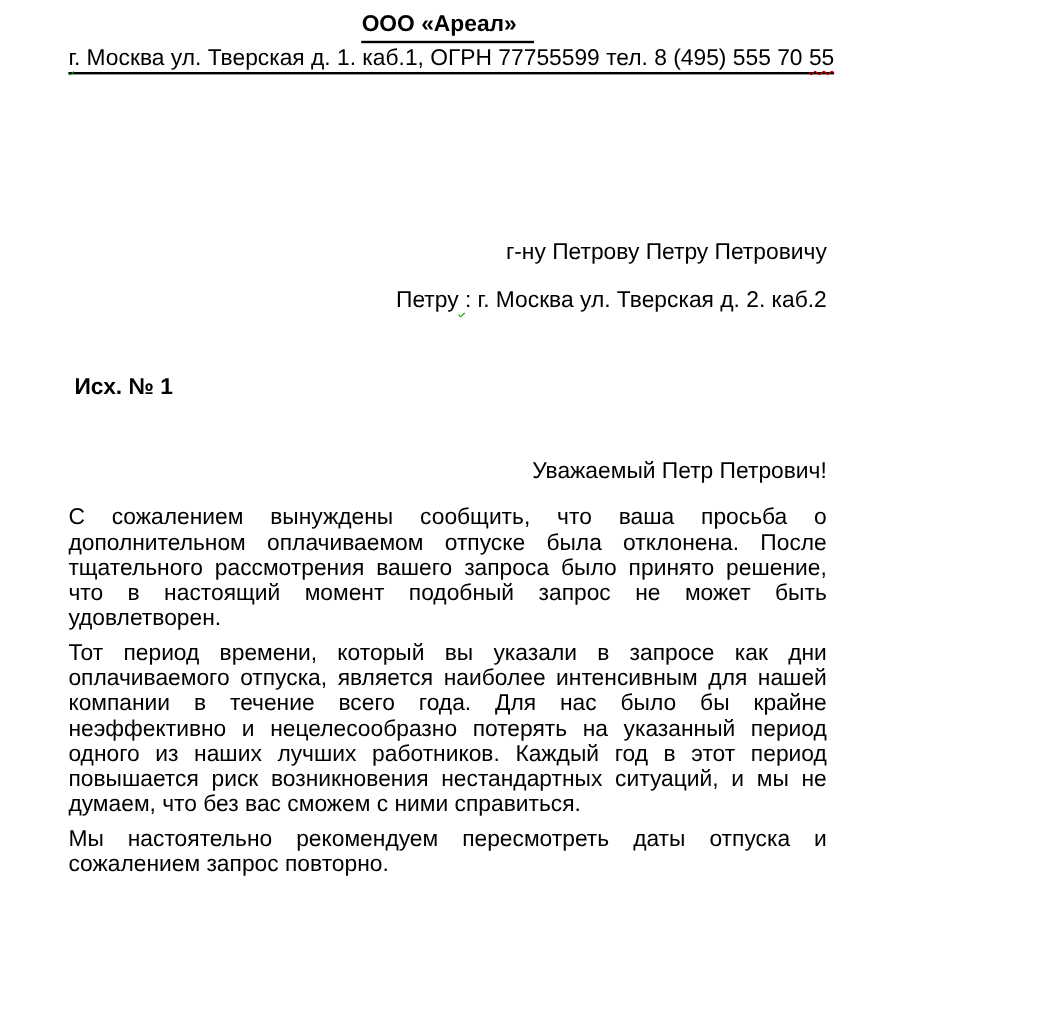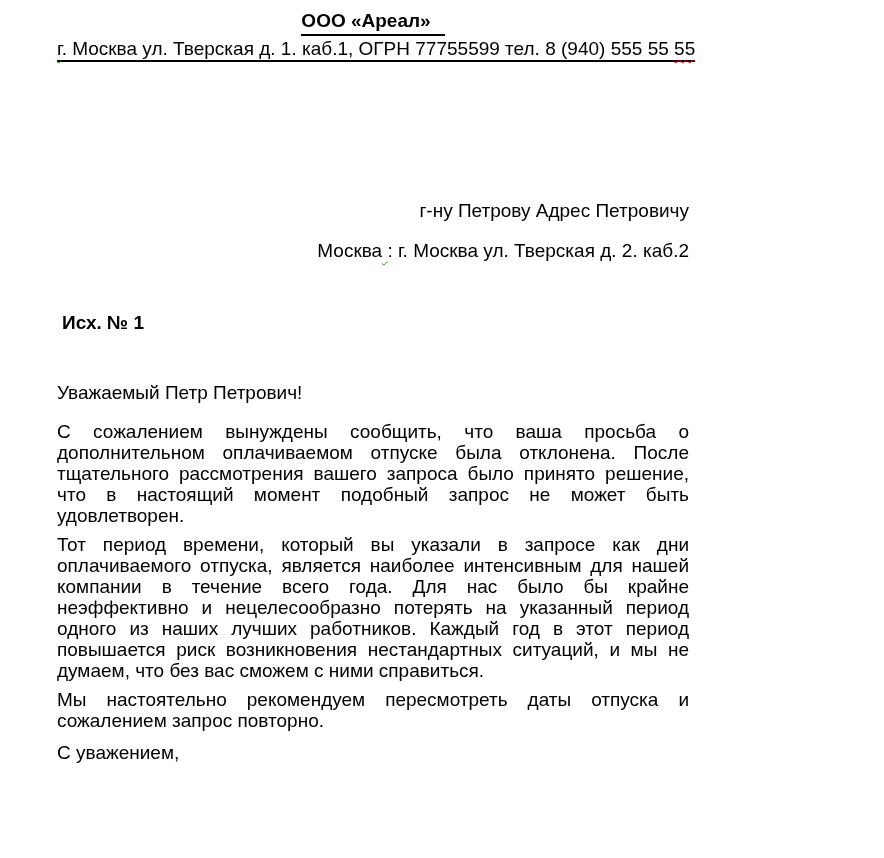--- a/index.html
+++ b/index.html
@@ -65,21 +65,21 @@
   .reference {
     margin-top: 44px;
     line-height: 27px;
     font-weight: bold;
   }
   .reference-number { padding-left: 5px; }
 
   
   .salutation {
     margin-top: 43px;
-    text-align: left;
+    text-align: right;
     line-height: 28px;
   }
 
   
   .body-par {
     margin: 0;
     text-align: justify;
     line-height: 21px;
   }
   .par-1 { margin-top: 14px; }
@@ -93,36 +93,35 @@
 </head>
 <body style="color: rgb(0, 0, 0);">
 
 <div class="page">
 
   <div class="letterhead">
     <div>
       <span class="company-underline">ООО «Ареал»</span>
     </div>
     <div>
-      <span class="addr-underline"><span class="sq-grammar">г</span><span>. Москва ул. Тверская д. 1. каб.1, ОГРН 77755599 тел. 8 (940) 555 55 </span><span class="sq-spelling">55</span></span>
+      <span class="addr-underline"><span class="sq-grammar">г</span><span>. Москва ул. Тверская д. 1. каб.1, ОГРН 77755599 тел. 8 (495) 555 70 </span><span class="sq-spelling">55</span></span>
     </div>
   </div>
 
   <div class="recipient">
-    <div>г-ну Петрову Адрес Петровичу</div>
-    <div class="recipient-line2"><span>Москва</span><span class="sq-grammar">&nbsp;</span><span>: г. Москва ул. Тверская д. 2. каб.2</span></div>
+    <div>г-ну Петрову Петру Петровичу</div>
+    <div class="recipient-line2"><span>Петру</span><span class="sq-grammar">&nbsp;</span><span>: г. Москва ул. Тверская д. 2. каб.2</span></div>
   </div>
 
   <div class="reference">
     <div class="reference-number">Исх. № 1</div>
   </div>
 
   <div class="salutation">Уважаемый Петр Петрович!</div>
 
   <p class="body-par par-1">С сожалением вынуждены сообщить, что ваша просьба о дополнительном оплачиваемом отпуске была отклонена. После тщательного рассмотрения вашего запроса было принято решение, что в настоящий момент подобный запрос не может быть удовлетворен.</p>
 
   <p class="body-par par-2">Тот период времени, который вы указали в запросе как дни оплачиваемого отпуска, является наиболее интенсивным для нашей компании в течение всего года. Для нас было бы крайне неэффективно и нецелесообразно потерять на указанный период одного из наших лучших работников. Каждый год в этот период повышается риск возникновения нестандартных ситуаций, и мы не думаем, что без вас сможем с ними справиться.</p>
 
   <p class="body-par par-3">Мы настоятельно рекомендуем пересмотреть даты отпуска и сожалением запрос повторно.</p>
 
-  <p class="closing">С уважением,</p>
 
 </div>
 
 </body></html>

